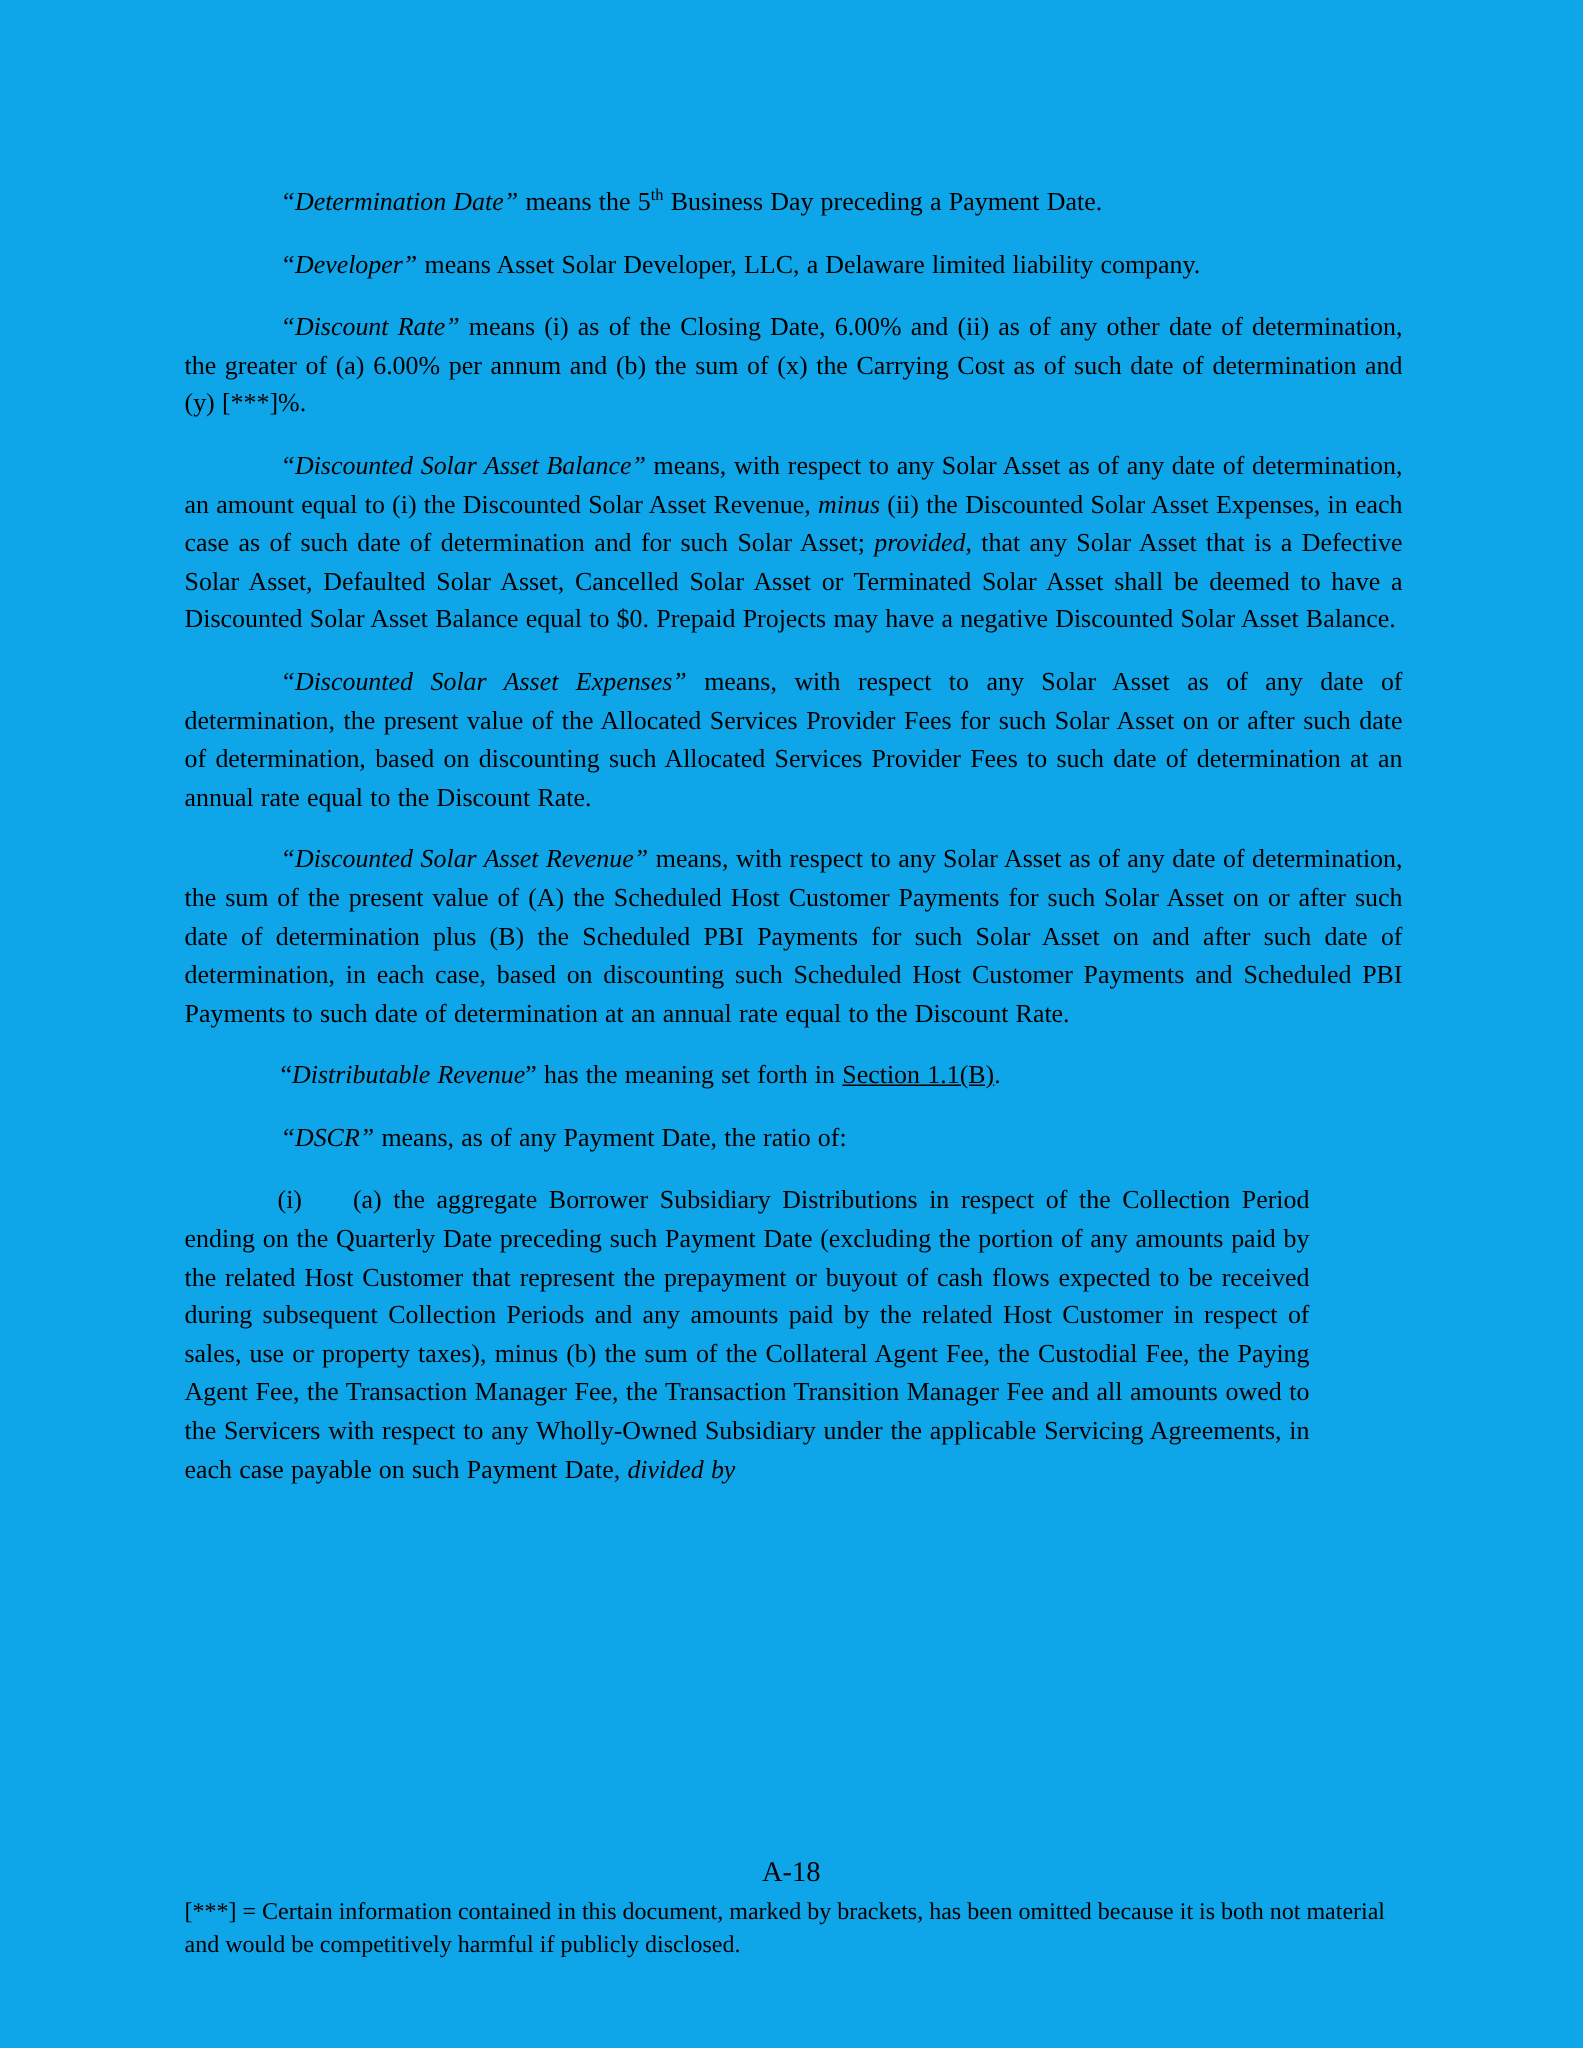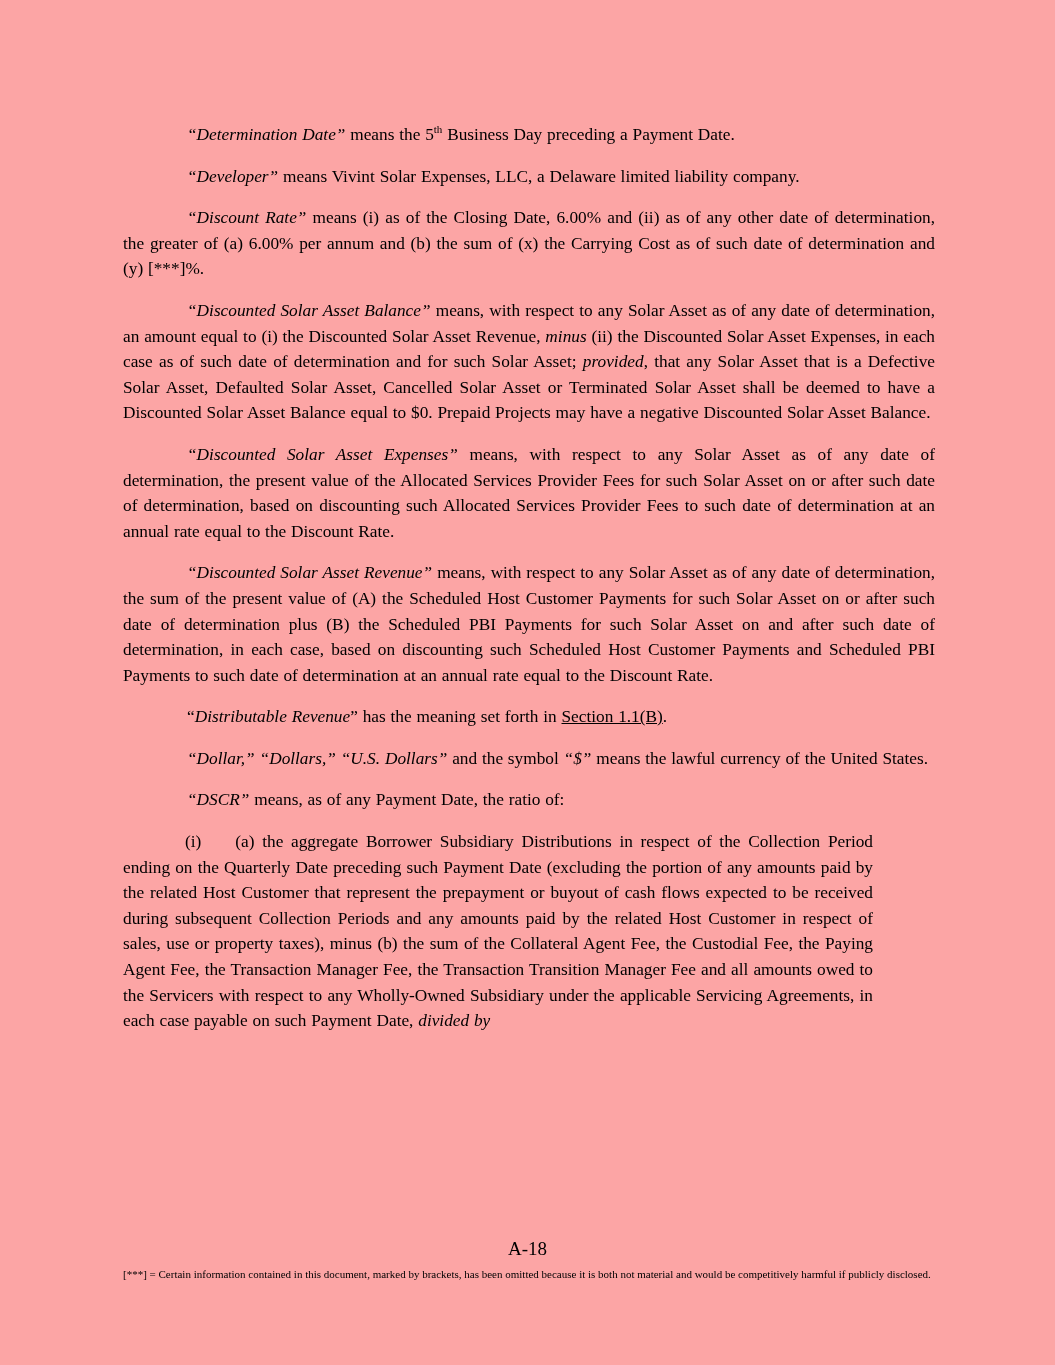--- a/index.html
+++ b/index.html
@@ -4,21 +4,21 @@
 <style>
   html, body {
     margin: 0;
     padding: 0;
     background: #ffffff;
   }
   .page {
     position: relative;
     width: 1055px;
     height: 1365px;
-    background: #fca5a5;
+    background: #0ea5e9;
     font-family: "Liberation Serif", serif;
     color: #000000;
     overflow: hidden;
   }
   .content {
     position: absolute;
     left: 123px;
     top: 122px;
     width: 812px;
   }
@@ -52,36 +52,35 @@
     width: 1055px;
     text-align: center;
     font-size: 19px;
     line-height: 22px;
   }
   .footnote {
     position: absolute;
     left: 123px;
     top: 1264px;
     width: 812px;
-    font-size: 11px;
+    font-size: 16px;
     line-height: 21.5px;
     text-align: left;
   }
 </style>
 </head>
 <body>
 
 <div class="page">
   <div class="content">
       <p class="para body"><span class="it">“Determination Date”</span><span> means the 5</span><span class="sup">th</span><span> Business Day preceding a Payment Date.</span></p>
-      <p class="para body"><span class="it">“Developer”</span><span> means Vivint Solar Expenses, LLC, a Delaware limited liability company.</span></p>
+      <p class="para body"><span class="it">“Developer”</span><span> means Asset Solar Developer, LLC, a Delaware limited liability company.</span></p>
       <p class="para body"><span class="it">“Discount Rate”</span><span> means (i) as of the Closing Date, 6.00% and (ii) as of any other date of determination, the greater of (a) 6.00% per annum and (b) the sum of (x) the Carrying Cost as of such date of determination and (y) [***]%.</span></p>
       <p class="para body"><span class="it">“Discounted Solar Asset Balance”</span><span> means, with respect to any Solar Asset as of any date of determination, an amount equal to (i) the Discounted Solar Asset Revenue, </span><span class="it">minus</span><span> (ii) the Discounted Solar Asset Expenses, in each case as of such date of determination and for such Solar Asset; </span><span class="it">provided</span><span>, that any Solar Asset that is a Defective Solar Asset, Defaulted Solar Asset, Cancelled Solar Asset or Terminated Solar Asset shall be deemed to have a Discounted Solar Asset Balance equal to $0.  Prepaid Projects may have a negative Discounted Solar Asset Balance.</span></p>
       <p class="para body"><span class="it">“Discounted Solar Asset Expenses”</span><span> means, with respect to any Solar Asset as of any date of determination, the present value of the Allocated Services Provider Fees for such Solar Asset on or after such date of determination, based on discounting such Allocated Services Provider Fees to such date of determination at an annual rate equal to the Discount Rate.</span></p>
       <p class="para body"><span class="it">“Discounted Solar Asset Revenue”</span><span> means, with respect to any Solar Asset as of any date of determination, the sum of the present value of (A) the Scheduled Host Customer Payments for such Solar Asset on or after such date of determination plus (B) the Scheduled PBI Payments for such Solar Asset on and after such date of determination, in each case, based on discounting such Scheduled Host Customer Payments and Scheduled PBI Payments to such date of determination at an annual rate equal to the Discount Rate.</span></p>
       <p class="para body"><span>“</span><span class="it">Distributable Revenue</span><span>” has the meaning set forth in </span><span class="ul">Section 1.1(B)</span><span>.</span></p>
-      <p class="para body"><span class="it">“Dollar,” “Dollars,” “U.S. Dollars”</span><span> and the symbol </span><span class="it">“$”</span><span> means the lawful currency of the United States.</span></p>
       <p class="para body"><span class="it">“DSCR”</span><span> means, as of any Payment Date, the ratio of:</span></p>
       <p class="para sub"><span>(i)</span><span class="tab"></span><span>(a) the aggregate Borrower Subsidiary Distributions in respect of the Collection Period ending on the Quarterly Date preceding such Payment Date (excluding the portion of any amounts paid by the related Host Customer that represent the prepayment or buyout of cash flows expected to be received during subsequent Collection Periods and any amounts paid by the related Host Customer in respect of sales, use or property taxes), minus (b) the sum of the Collateral Agent Fee, the Custodial Fee, the Paying Agent Fee, the Transaction Manager Fee, the Transaction Transition Manager Fee and all amounts owed to the Servicers with respect to any Wholly-Owned Subsidiary under the applicable Servicing Agreements, in each case payable on such Payment Date, </span><span class="it">divided by</span></p>
     </div>
   <div class="footer-pagenum">A-18</div>
   <div class="footnote">[***] = Certain information contained in this document, marked by brackets, has been omitted because it is both not material and would be competitively harmful if publicly disclosed.</div>
 </div>
 
 </body></html>

